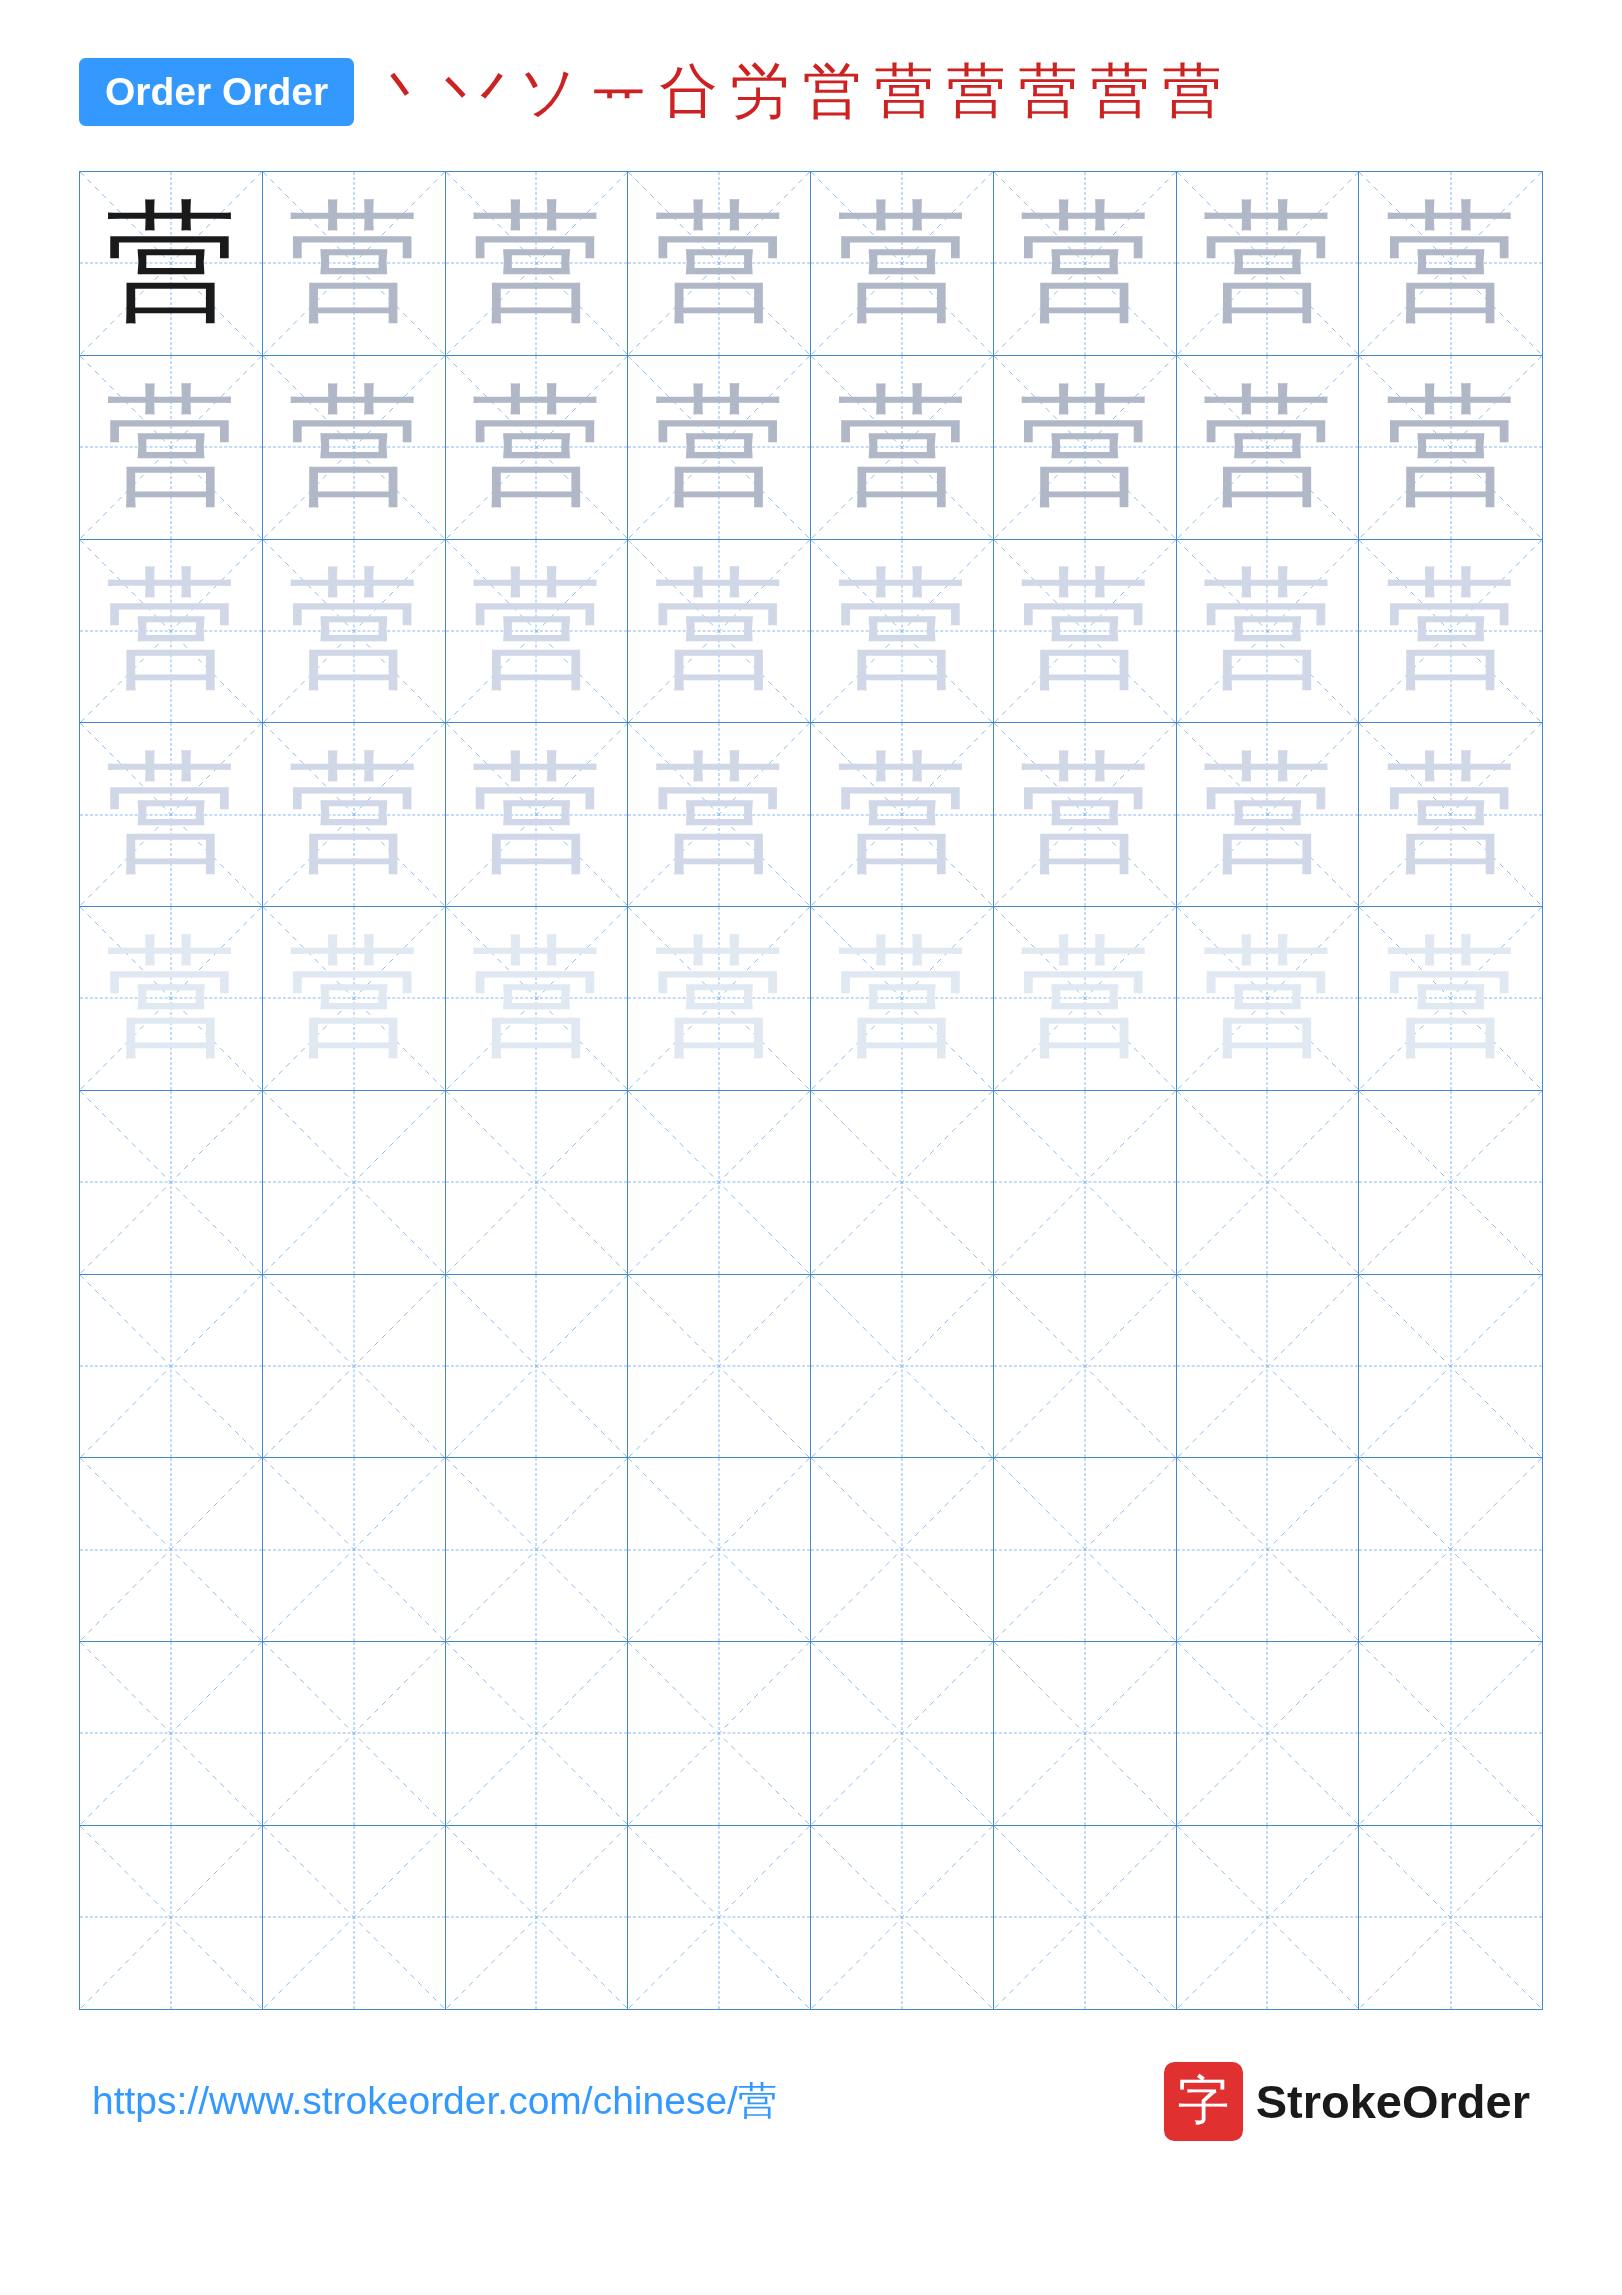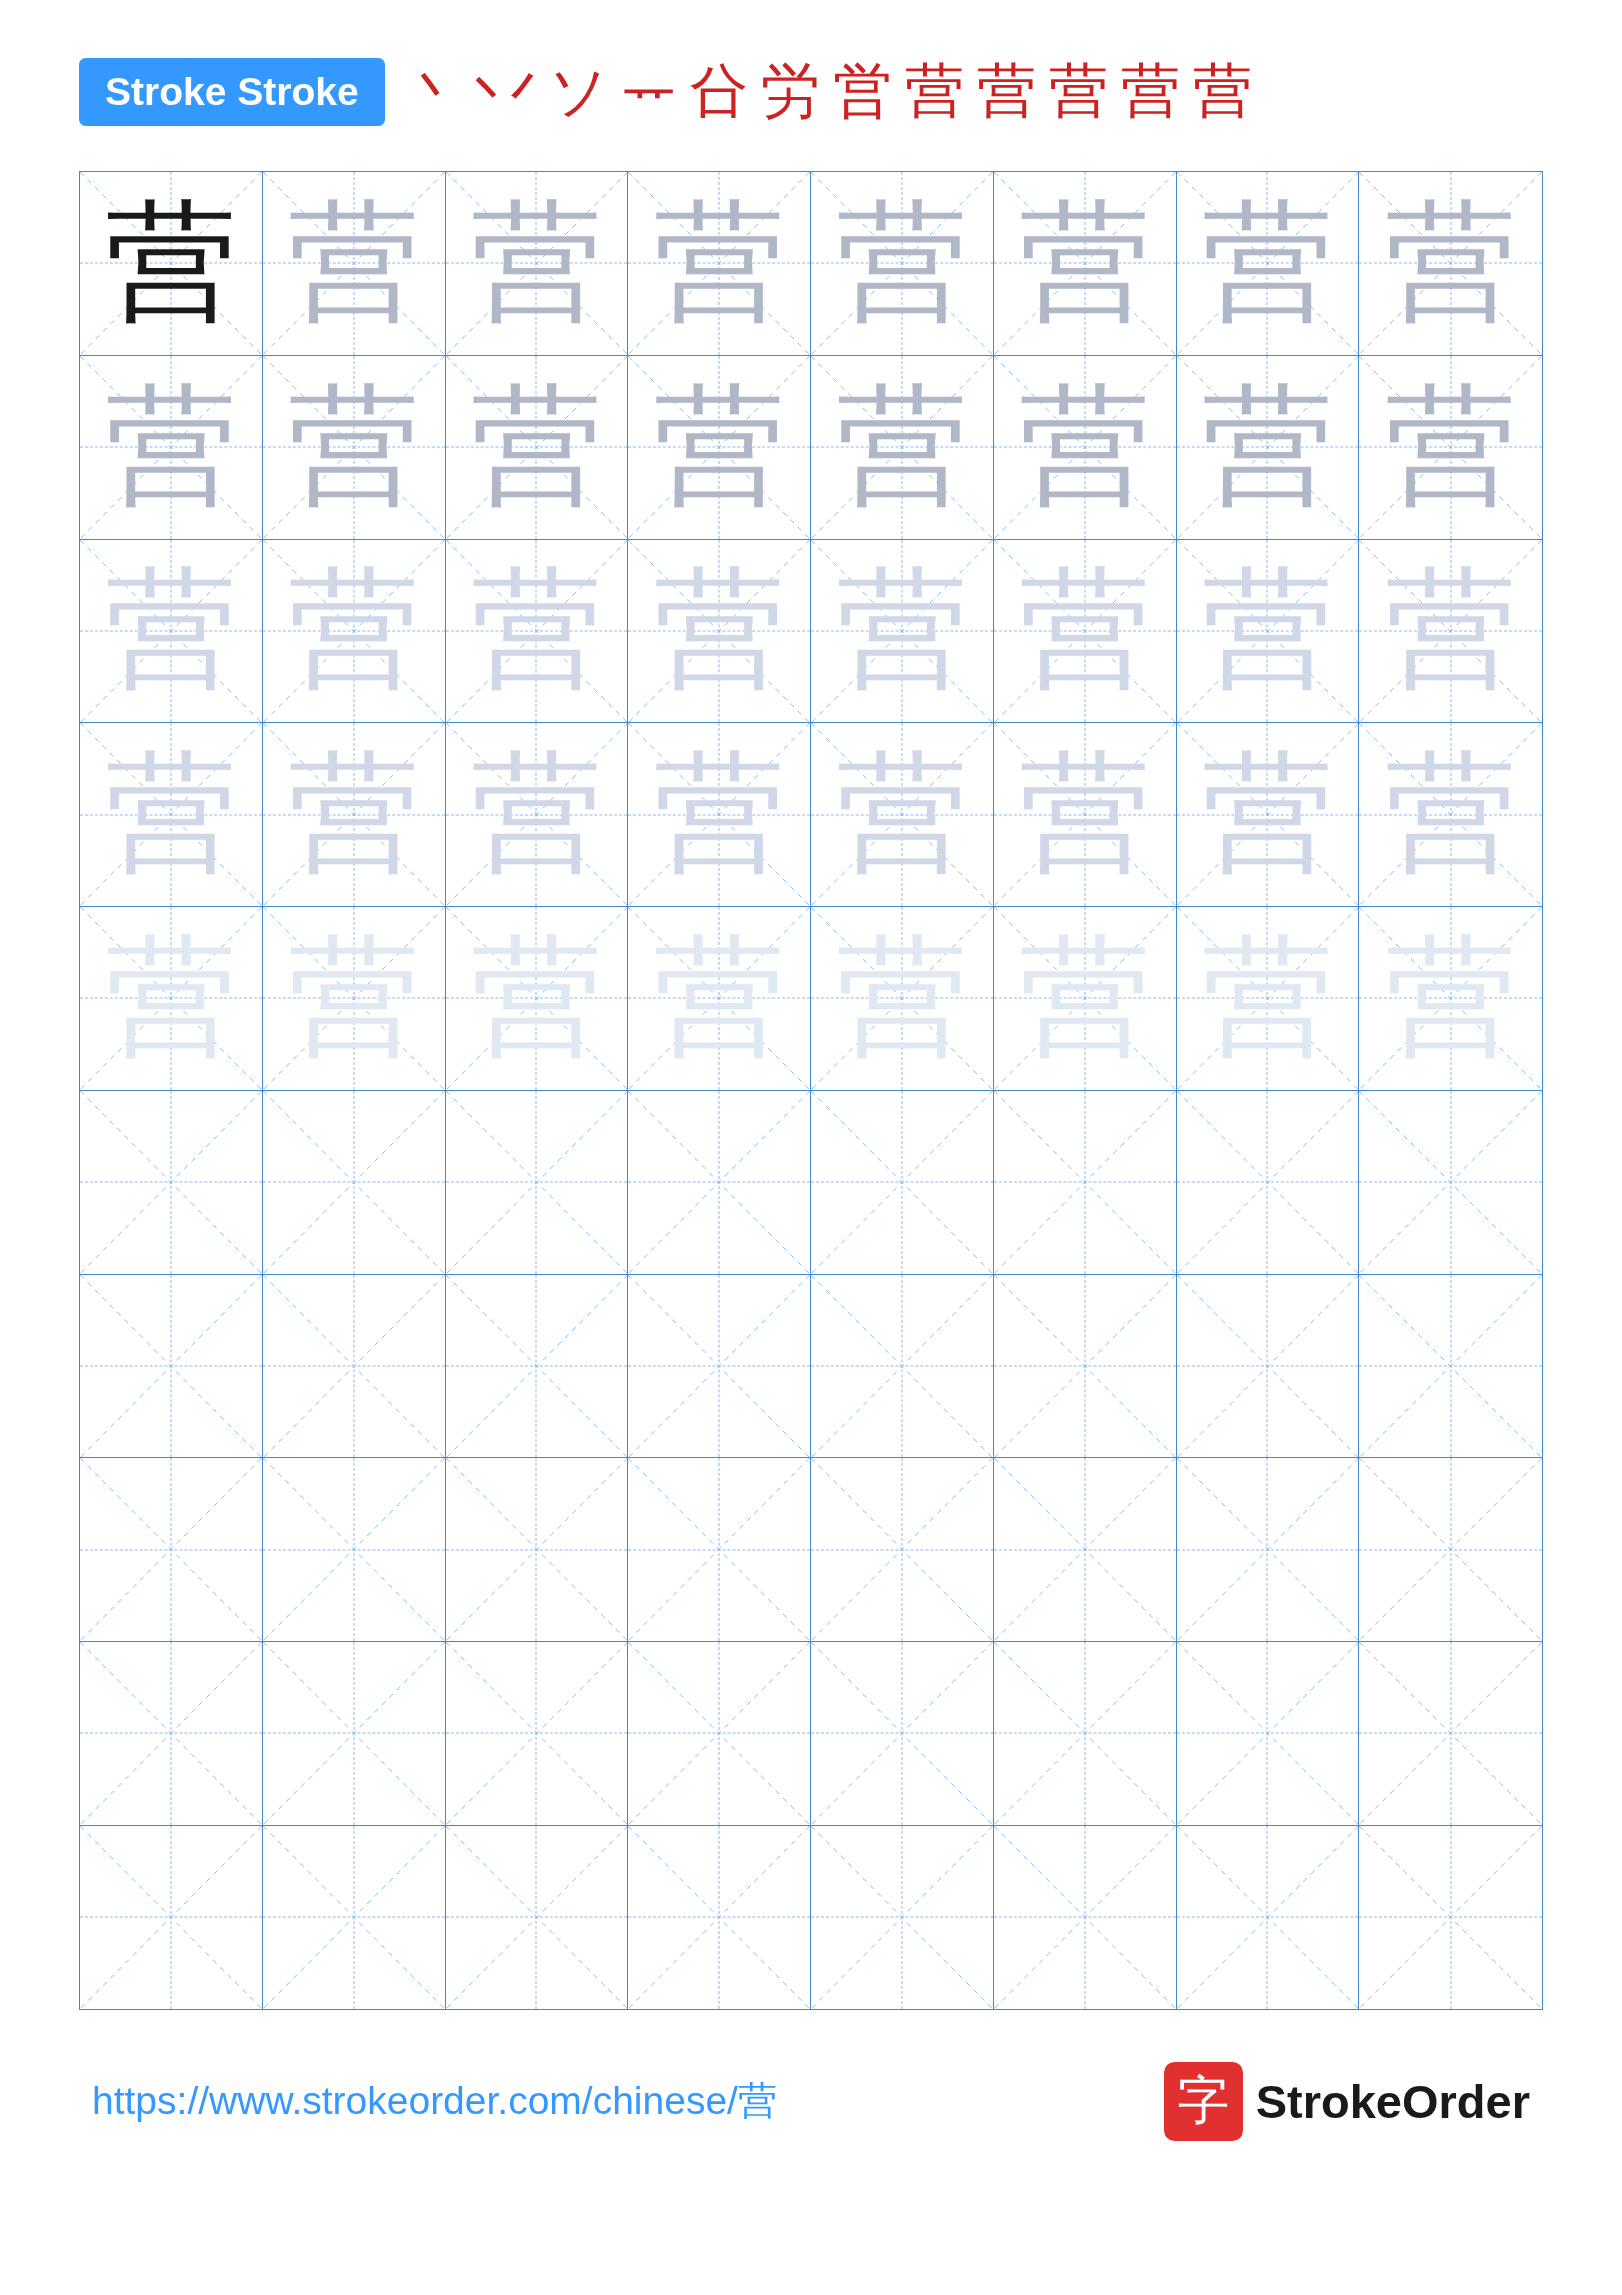--- a/index.html
+++ b/index.html
@@ -200,21 +200,21 @@
       font-family: Arial, sans-serif;
     }
   </style>
 </head>
 <body>
 
 <div class="page">
 
 
   <div class="stroke-order-row">
-    <div class="stroke-order-badge">Stroke Stroke</div>
+    <div class="stroke-order-badge">Order Order</div>
     <div class="stroke-sequence">
       <span>丶</span>
       <span>丷</span>
       <span>ソ</span>
       <span>ᅲ</span>
       <span>㕣</span>
       <span>労</span>
       <span>営</span>
       <span>营</span>
       <span>营</span>

